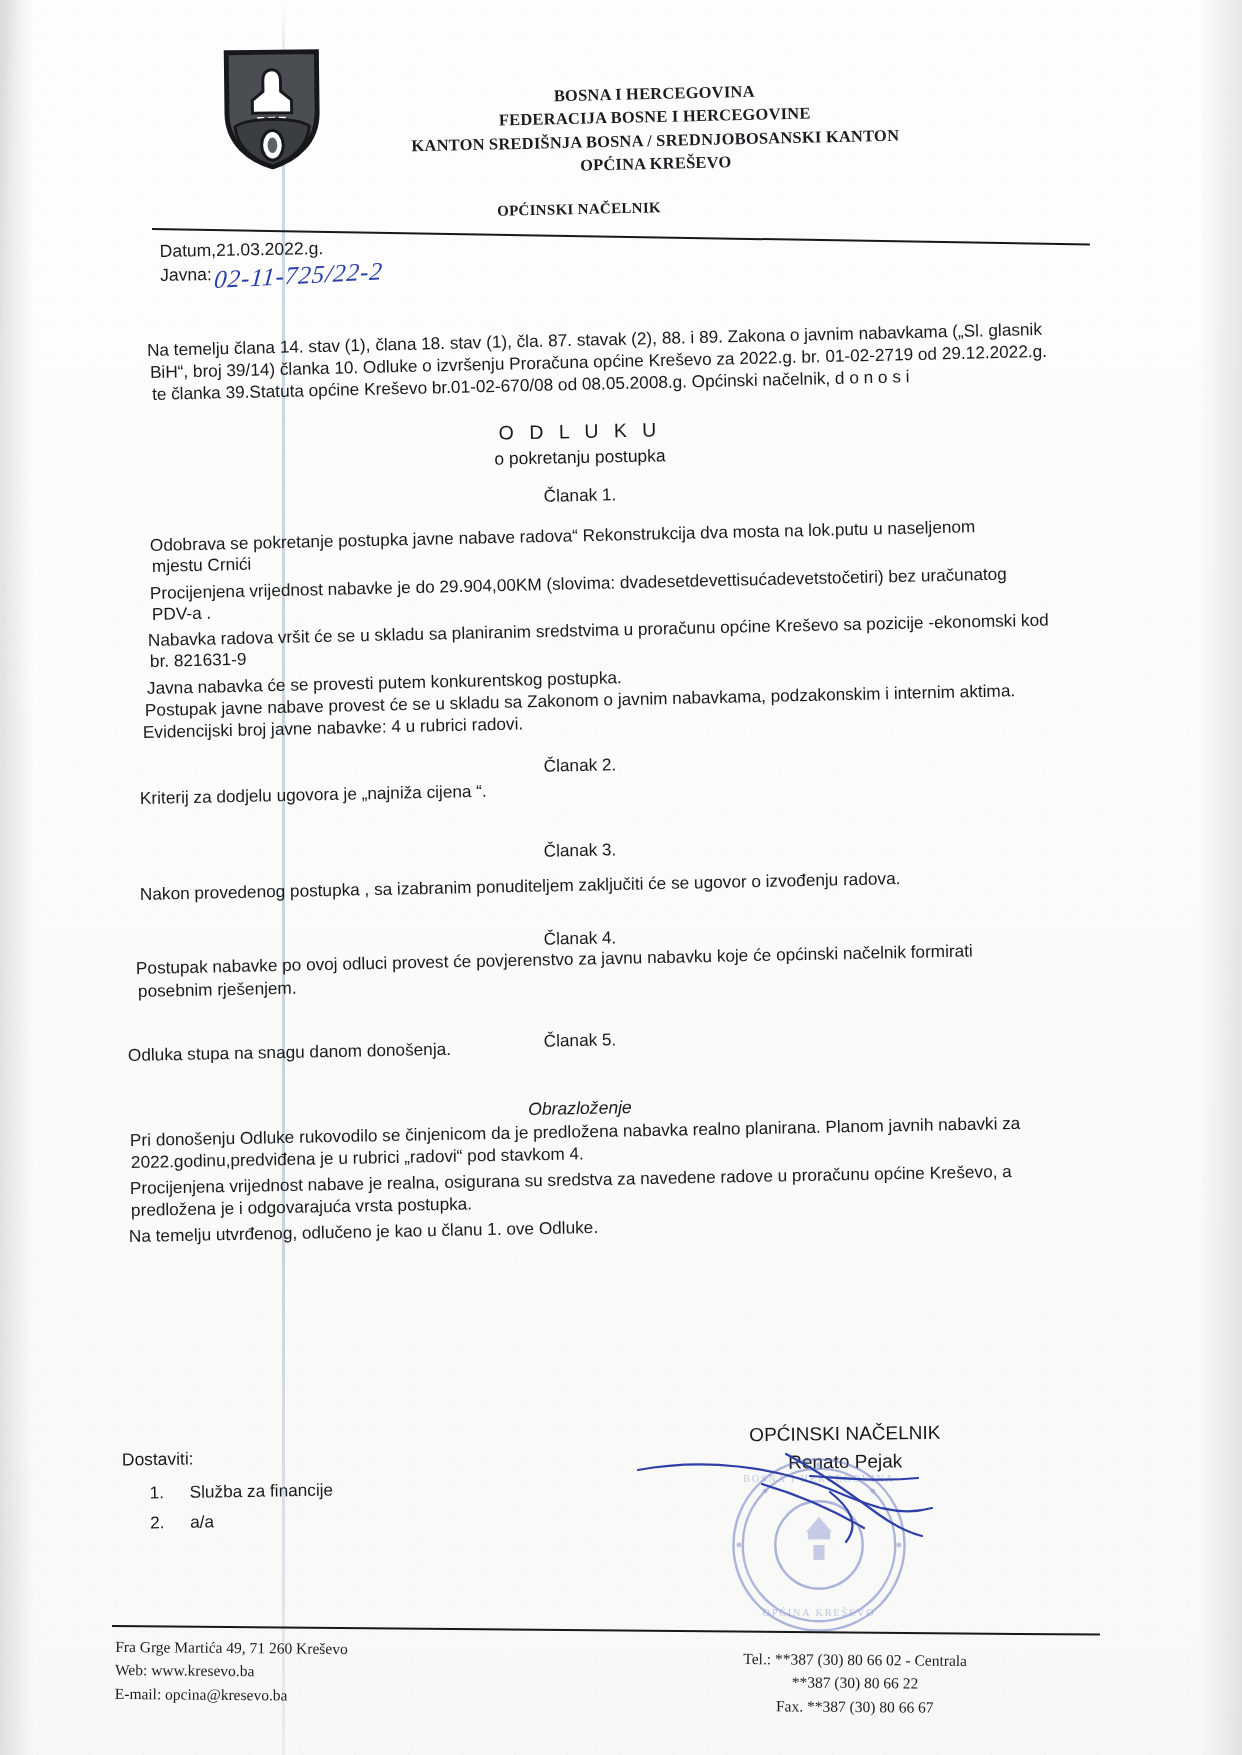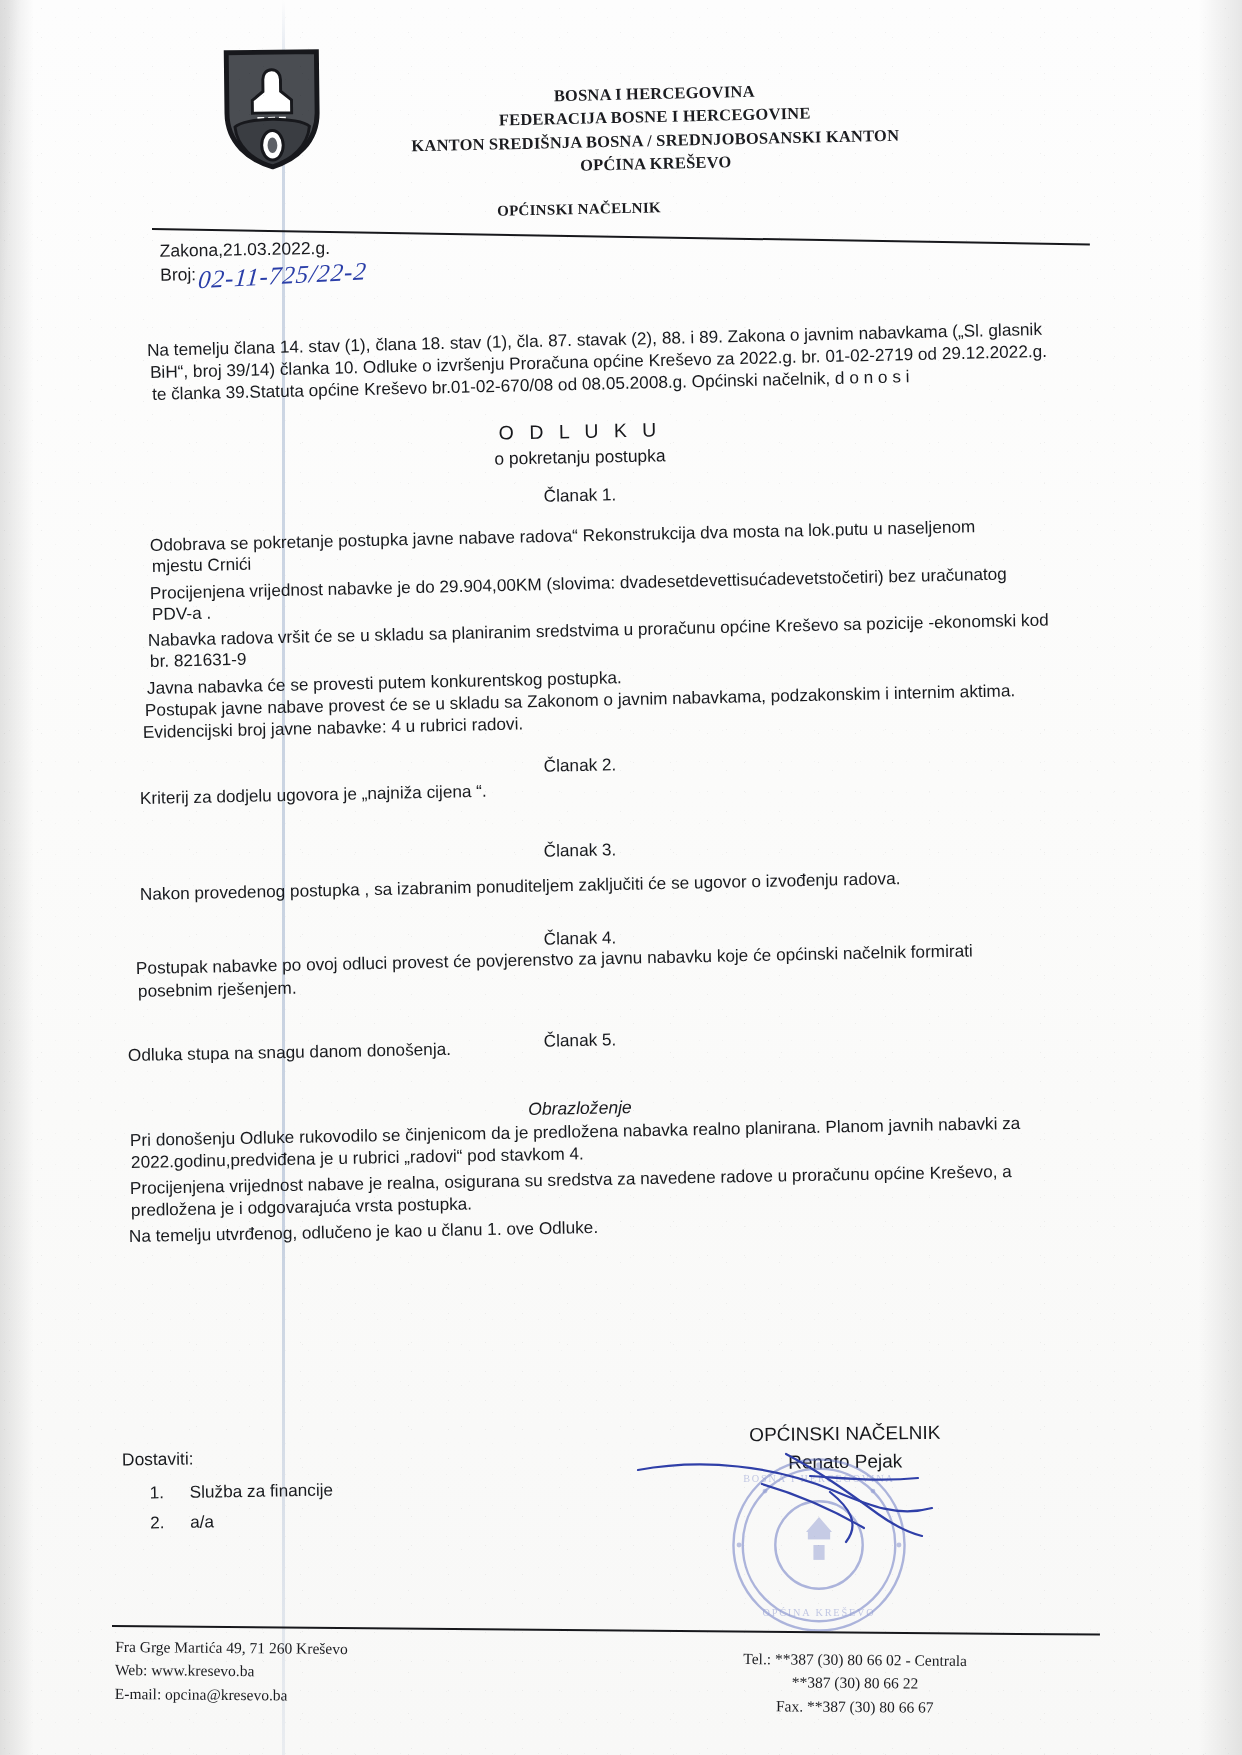--- a/index.html
+++ b/index.html
@@ -293,25 +293,25 @@
     <div>KANTON SREDIŠNJA BOSNA / SREDNJOBOSANSKI KANTON</div>
     <div>OPĆINA KREŠEVO</div>
   </div>
 
   <div class="role-title">OPĆINSKI NAČELNIK</div>
 
   <div class="hrule"></div>
 
   <div class="meta-block">
     <div class="meta-row">
-      <span class="meta-label">Zakona,</span>
+      <span class="meta-label">Datum,</span>
       <span>21.03.2022.g.</span>
     </div>
     <div class="meta-row">
-      <span class="meta-label">Broj:</span>
+      <span class="meta-label">Javna:</span>
       <span class="handwrite">02-11-725/22-2</span>
     </div>
   </div>
 
   <div class="body-wrap">
 
     <div class="ln" style="left:147px; top:340px; transform:rotate(-1.35deg);">Na temelju člana 14. stav (1), člana 18. stav (1), čla. 87. stavak (2), 88. i 89. Zakona o javnim nabavkama („Sl. glasnik</div>
     <div class="ln" style="left:150px; top:362px; transform:rotate(-1.35deg);">BiH“, broj 39/14) članka 10. Odluke o izvršenju Proračuna općine Kreševo za 2022.g. br. 01-02-2719 od 29.12.2022.g.</div>
     <div class="ln" style="left:152px; top:384px; transform:rotate(-1.35deg);">te članka 39.Statuta općine Kreševo br.01-02-670/08 od 08.05.2008.g. Općinski načelnik, d o n o s i</div>
 

